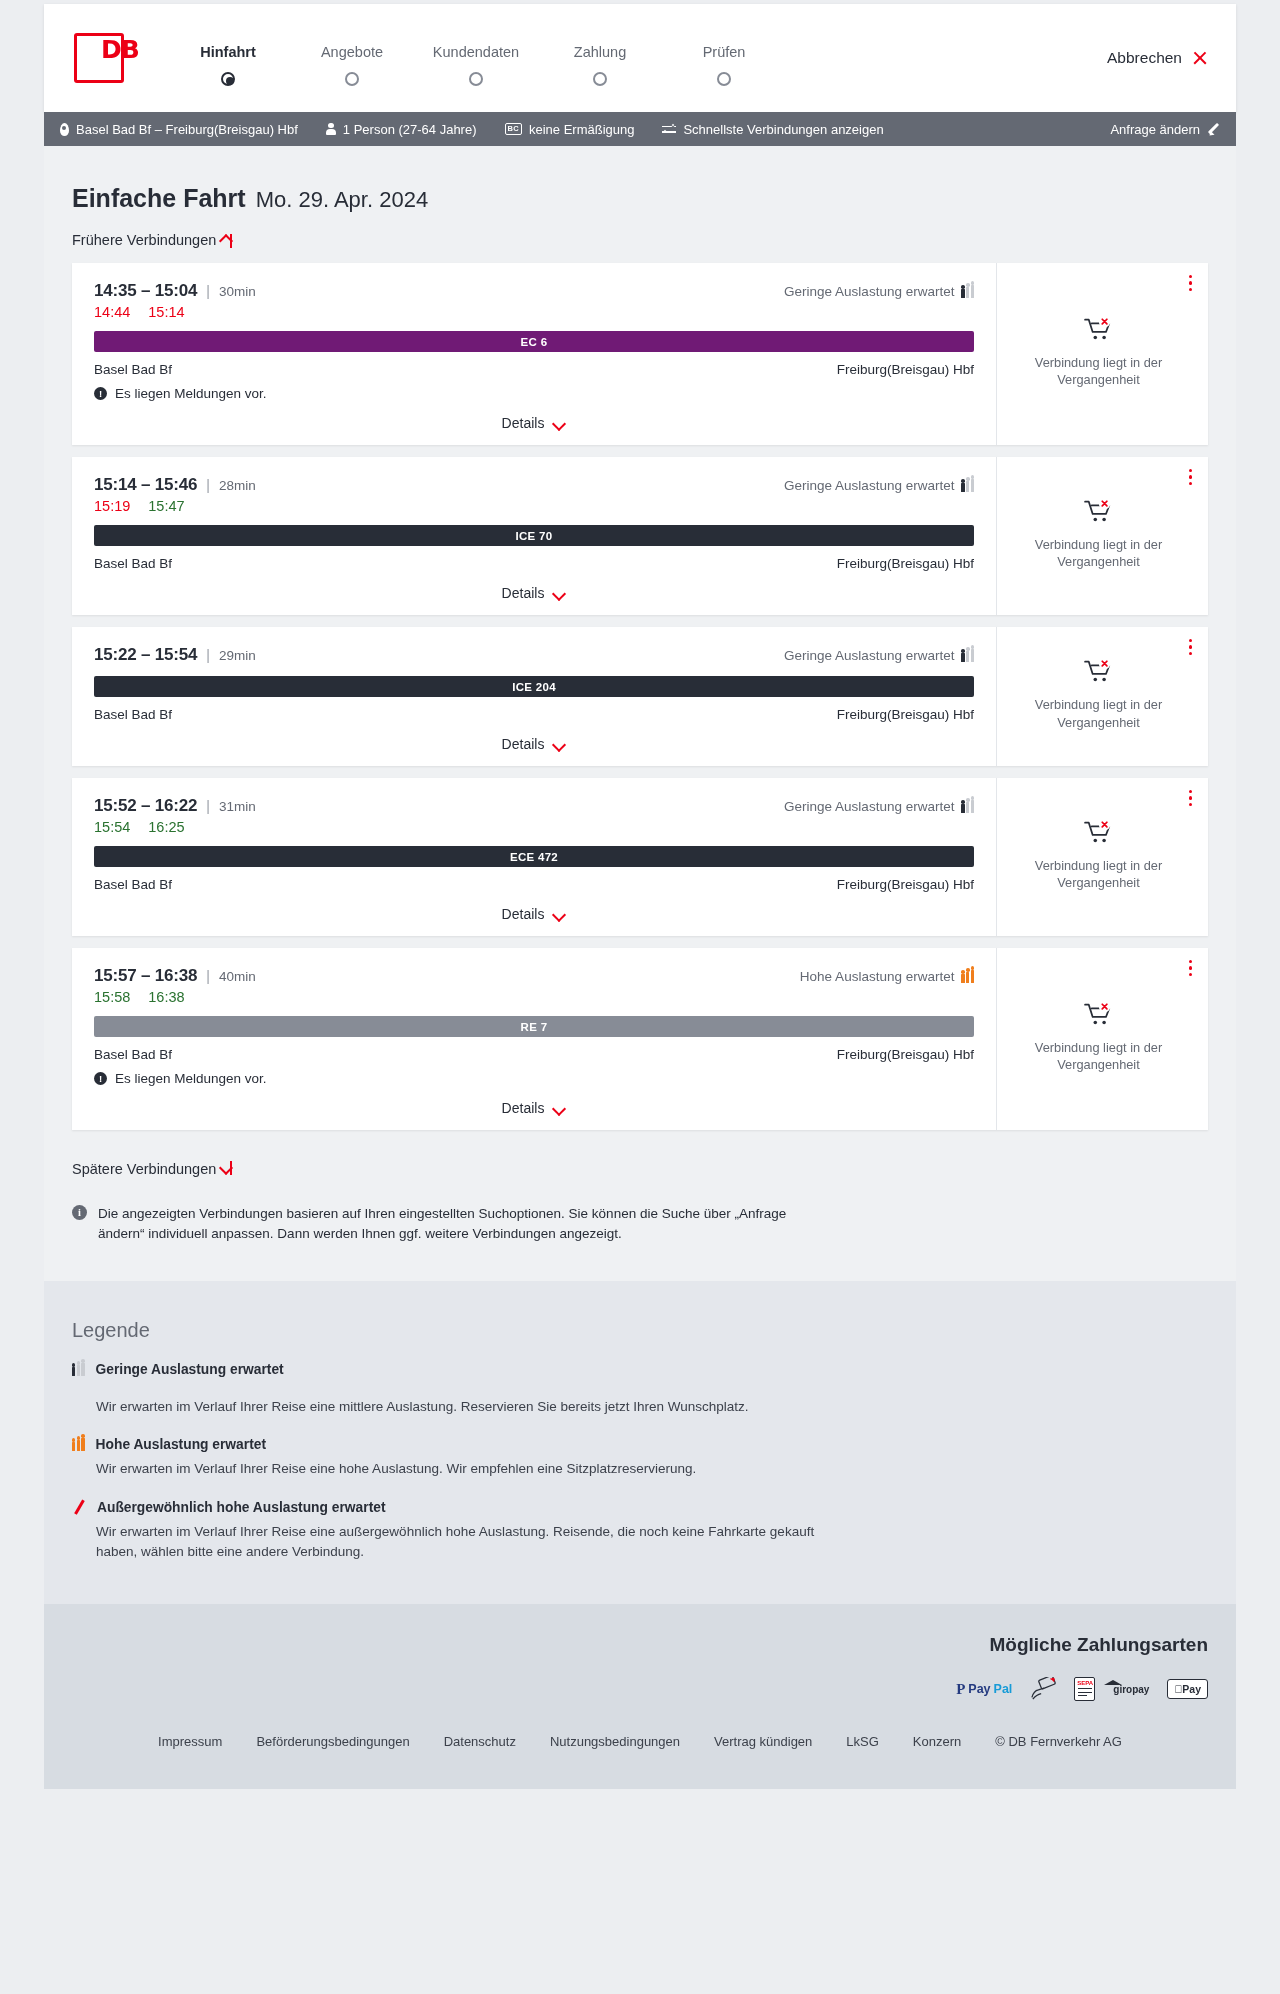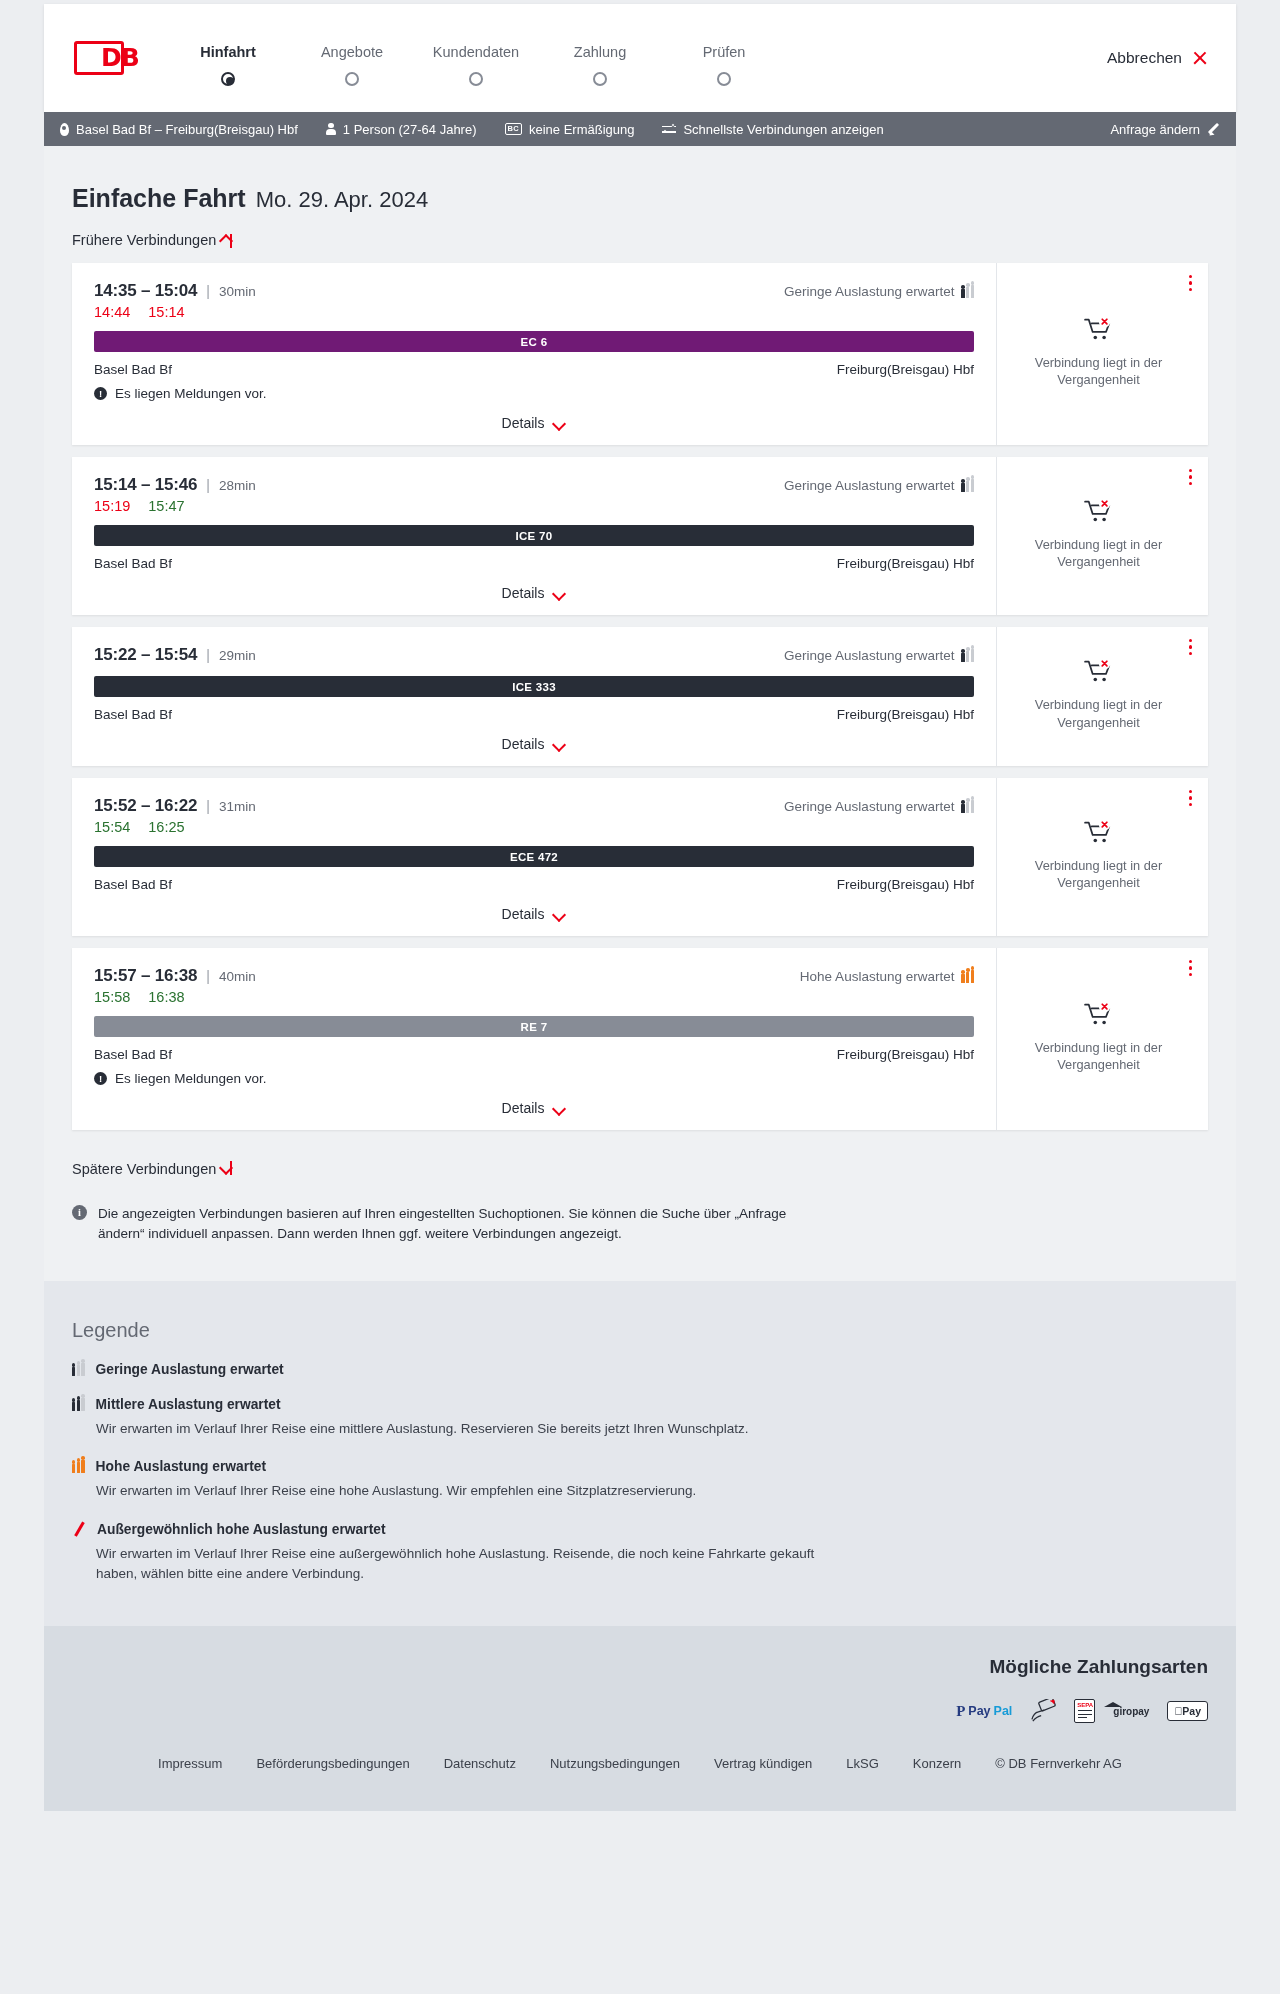--- a/index.html
+++ b/index.html
@@ -17,21 +17,21 @@
     margin: 0 44px 0 44px;
     background: #fff;
     height: 108px;
     display: flex;
     align-items: center;
     box-shadow: 0 1px 3px rgba(0,0,0,.10);
     position: relative;
   }
   .db-logo {
     margin-left: 30px;
-    width: 50px; height: 34px;
+    width: 50px; height: 50px;
     border: 3px solid #ec0016;
     border-radius: 3px;
     color: #ec0016;
     font-weight: 800;
     font-size: 25px;
     line-height: 28px;
     text-align: center;
     letter-spacing: -1px;
     font-family: "DejaVu Sans", sans-serif;
     padding-left: 24px;
@@ -405,21 +405,21 @@
               <span class="dur">29min</span>
               <span class="occ">
                 <span>Geringe Auslastung erwartet</span>
                 <span class="occ-bars">
                   <i class="b1 head" style="background:#282d37"></i>
                   <i class="b2 head" style="background:#c9ccd1"></i>
                   <i class="b3 head" style="background:#c9ccd1"></i>
                 </span>
               </span>
             </div>
-            <div class="train-bar" style="background:#282d37">ICE 333</div>
+            <div class="train-bar" style="background:#282d37">ICE 204</div>
             <div class="stations">
               <span>Basel Bad Bf</span>
               <span>Freiburg(Breisgau) Hbf</span>
             </div>
             <div class="details-row">
               <span class="details-btn">
                 <span>Details</span>
                 <span class="chev-down"></span>
               </span>
             </div>
@@ -560,28 +560,20 @@
           <div class="legend-head">
             <span class="occ-bars">
               <i class="b1 head" style="background:#282d37"></i>
               <i class="b2 head" style="background:#c9ccd1"></i>
               <i class="b3 head" style="background:#c9ccd1"></i>
             </span>
             <span>Geringe Auslastung erwartet</span>
           </div>
         </div>
         <div class="legend-item">
-          <div class="legend-head">
-            <span class="occ-bars">
-              <i class="b1 head" style="background:#282d37"></i>
-              <i class="b2 head" style="background:#282d37"></i>
-              <i class="b3 head" style="background:#c9ccd1"></i>
-            </span>
-            <span>Mittlere Auslastung erwartet</span>
-          </div>
           <div class="legend-desc">Wir erwarten im Verlauf Ihrer Reise eine mittlere Auslastung. Reservieren Sie bereits jetzt Ihren Wunschplatz.</div>
         </div>
         <div class="legend-item">
           <div class="legend-head">
             <span class="occ-bars">
               <i class="b1 head" style="background:#f07e1c"></i>
               <i class="b2 head" style="background:#f07e1c"></i>
               <i class="b3 head" style="background:#f07e1c"></i>
             </span>
             <span>Hohe Auslastung erwartet</span>

